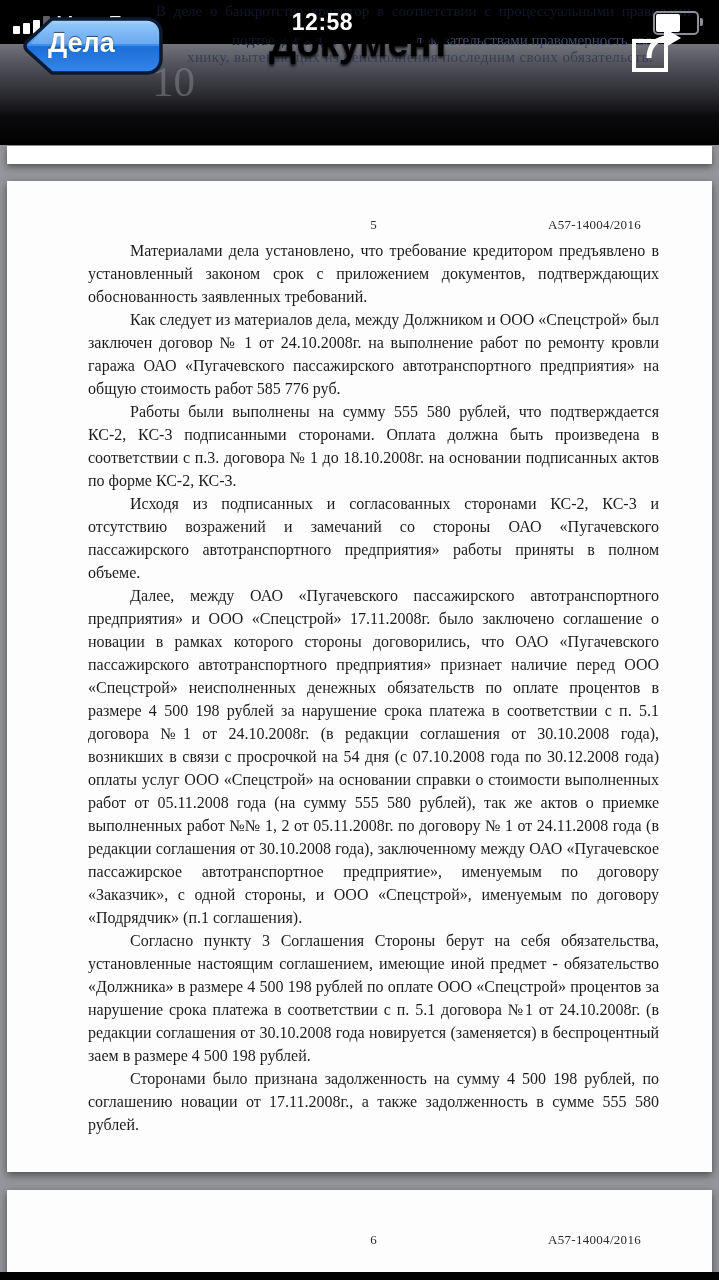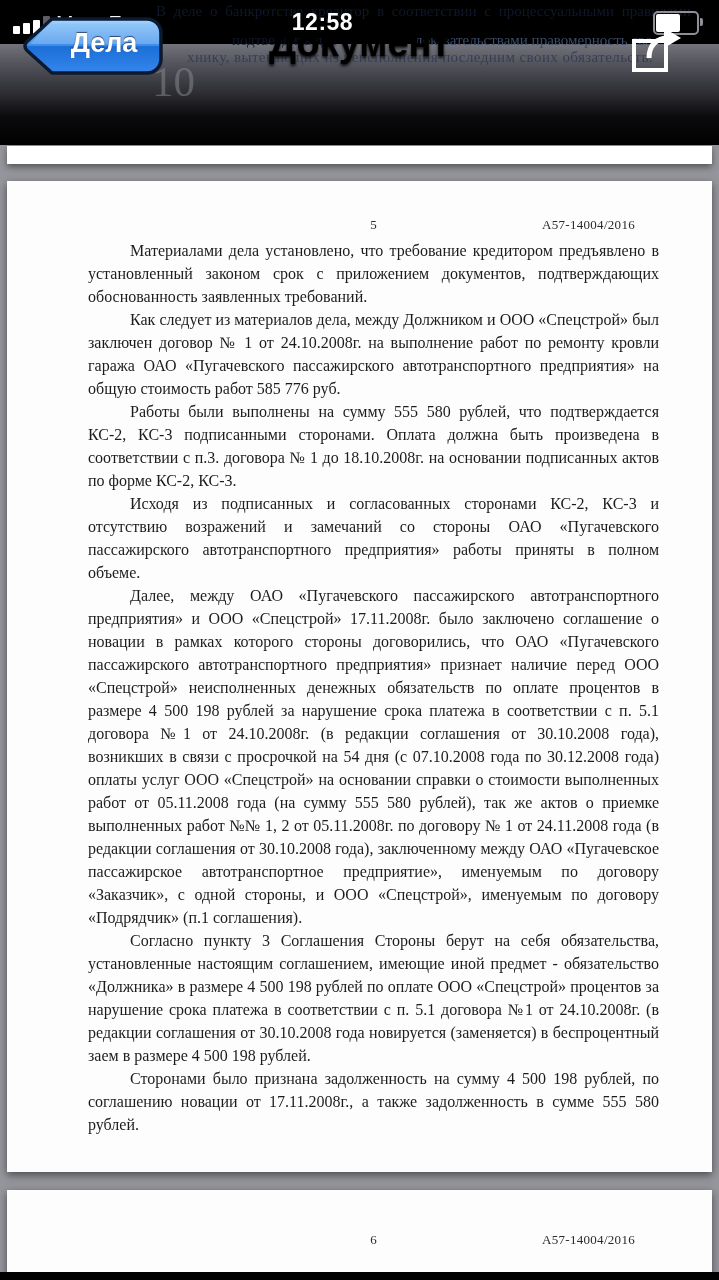--- a/index.html
+++ b/index.html
@@ -37,21 +37,21 @@
   .network{position:absolute;left:184px;top:11px;color:#000000;font-size:21px;z-index:22;}
   .clock{position:absolute;left:0;top:9px;width:645px;text-align:center;color:#fff;font-size:23px;font-weight:bold;letter-spacing:.5px;z-index:22;}
   .battery{position:absolute;right:20px;top:11px;width:42px;height:20px;border:2px solid #8f8f95;border-radius:5px;z-index:22;}
   .battery .fill{position:absolute;left:1px;top:1px;bottom:1px;width:58%;background:#fff;border-radius:2px;}
   .battery .nub{position:absolute;right:-6px;top:5px;width:3px;height:8px;background:#8f8f95;border-radius:0 2px 2px 0;}
 
   
   .back-btn{position:absolute;left:18px;top:16px;width:150px;height:60px;z-index:22;cursor:pointer;}
   .back-btn svg{position:absolute;left:0;top:0;}
   .back-btn .lbl{
-    position:absolute;left:30px;right:8px;top:12px;text-align:center;
+    position:absolute;left:30px;right:8px;top:12px;
     color:#fff;font-size:27px;font-weight:bold;
     text-shadow:0 -1px 1px rgba(0,0,20,.6);
   }
   .nav-title{
     position:absolute;left:120px;right:120px;top:22px;text-align:center;
     color:#000000;font-size:38px;font-weight:bold;z-index:22;
     text-shadow:0 2px 3px rgba(0,0,0,.85);
   }
   .share-btn{position:absolute;right:37px;top:27px;width:52px;height:48px;z-index:22;cursor:pointer;}
 
@@ -65,21 +65,21 @@
     position:absolute;left:7px;right:7px;background:#fdfdfd;
     box-shadow:0 3px 8px rgba(0,0,0,.5);
     font-family:"Liberation Serif",serif;color:#1c1c1c;
   }
   .page-5{top:36px;height:991px;}
   .page-6{top:1045px;height:240px;}
   .page-header{position:absolute;left:81px;right:53px;height:16px;font-size:13px;color:#2a2a2a;}
   .page-5 .page-header{top:36px;}
   .page-6 .page-header{top:42px;}
   .page-num{position:absolute;left:50%;transform:translateX(-50%);}
-  .case-num{position:absolute;right:24px;letter-spacing:.3px;}
+  .case-num{position:absolute;right:18px;letter-spacing:.3px;}
   .page-body{position:absolute;left:81px;right:53px;font-size:16px;line-height:23px;}
   .page-5 .page-body{top:58px;}
   .page-6 .page-body{top:55px;}
   .page-body p{margin:0;text-indent:42px;text-align:justify;}
 
   .bottom-bar{position:absolute;left:0;bottom:0;width:719px;height:8px;background:#000;z-index:25;}
 </style>
 </head>
 <body>
 

